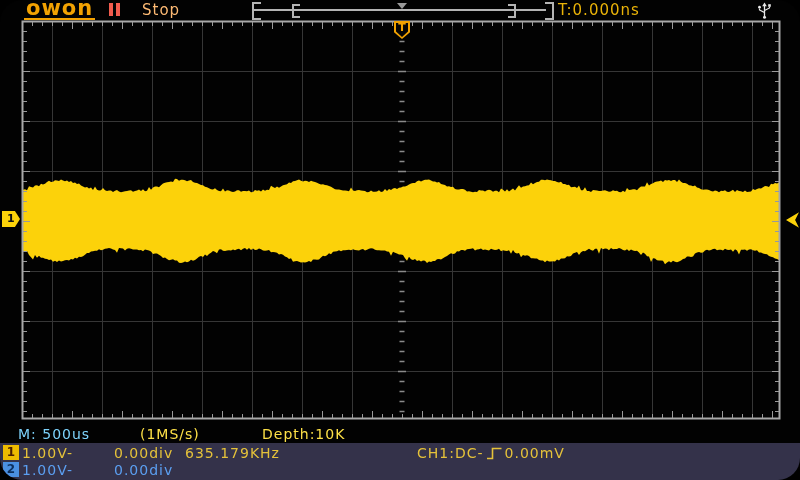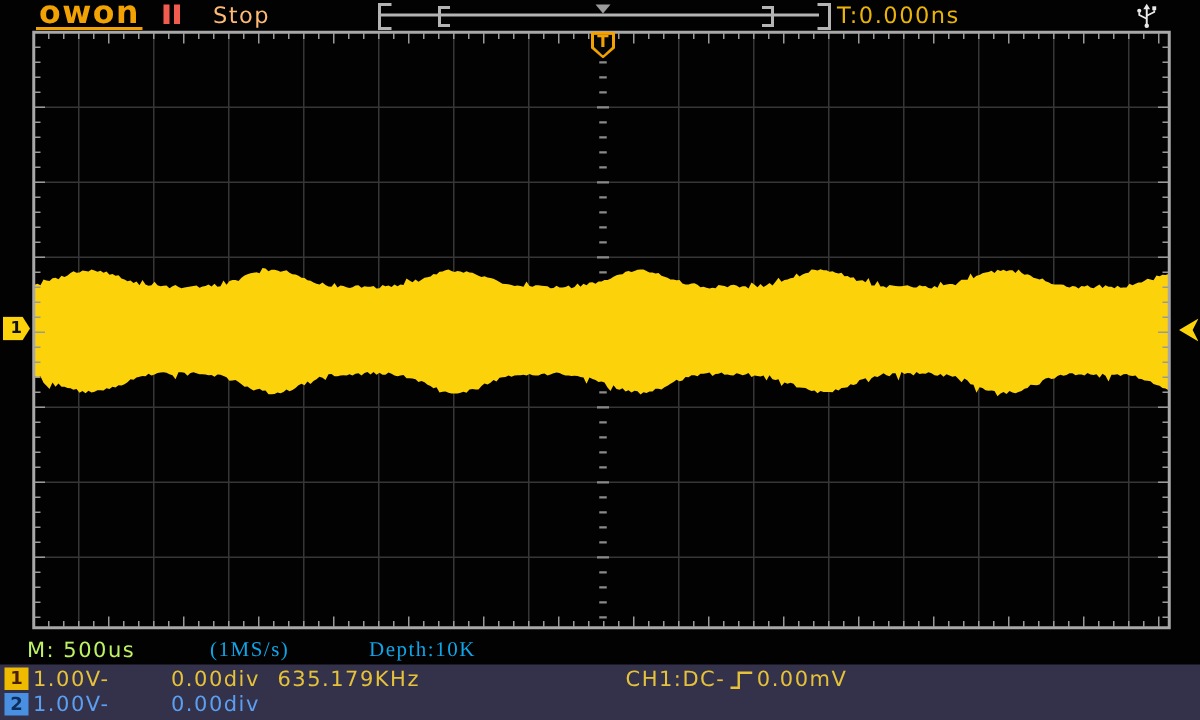--- a/index.html
+++ b/index.html
@@ -1,17 +1,17 @@
 <!DOCTYPE html>
 <html><head>
 <meta charset="utf-8">
 <style>
   html,body{margin:0;padding:0;background:#000;}
   .screen{position:relative;width:800px;height:480px;background:#020202;overflow:hidden;
-          font-family:"DejaVu Sans","Liberation Sans",sans-serif;}
+          font-family:"DejaVu Sans","Liberation Sans",sans-serif;border-radius:22px;}
   .abs{position:absolute;}
 
   
   .brand{left:24px;top:-2px;font-size:21px;font-weight:bold;color:#f2a202;
          text-transform:lowercase;letter-spacing:1px;border-bottom:2px solid #f2a202;
          padding:0 2px 0 2px;line-height:20px;}
   .pausebar{width:4px;height:13px;background:#f15c4e;top:3px;}
   .runstate{left:142px;top:1px;font-size:15px;color:#fdba74;letter-spacing:1px;}
   .trigtime{left:558px;top:1px;font-size:15px;color:#eab308;letter-spacing:1px;}
 
@@ -36,22 +36,22 @@
   
   .chmark{left:2px;top:211px;width:18px;height:16px;background:#fcd20a;
           clip-path:polygon(0 0,72% 0,100% 50%,72% 100%,0 100%);
           text-align:left;font-size:11px;font-weight:bold;color:#111;line-height:16px;}
   .chmark span{margin-left:5px;}
   .trmark{left:786px;top:212px;width:13px;height:16px;background:#fcd20a;
           clip-path:polygon(100% 2%,0 50%,100% 98%,70% 50%);}
 
   
   .f1{top:426px;font-size:14px;letter-spacing:1px;}
-  .f-white{color:#bef264;}
-  .f-yel{color:#0ea5e9;font-family:Liberation Serif, serif;}
+  .f-white{color:#7dd3fc;}
+  .f-yel{color:#fde047;}
   .band{left:0;top:443px;width:800px;height:37px;background:#34324a;}
   .badge{width:16px;height:15px;font-size:12px;font-weight:bold;text-align:center;line-height:15px;}
   .badge1{left:3px;top:2px;background:#eebb00;color:#4a1f00;}
   .badge2{left:3px;top:19px;background:#4a90e2;color:#0c2f5e;}
   .bv{font-size:14px;letter-spacing:1px;}
   .yel{color:#e5c23a;} .blu{color:#5b9ff2;}
   .trig-info{left:417px;top:2px;display:flex;align-items:center;gap:2px;}
 </style>
 </head>
 <body>
@@ -99,21 +99,21 @@
   </div>
 
   <div class="abs chmark">
     <span>1</span>
   </div>
 
   <div class="abs trmark"></div>
 
   <div class="abs f1 f-white" style="left:18px">M: 500us</div>
   <div class="abs f1 f-yel" style="left:140px">(1MS/s)</div>
-  <div class="abs f1 f-yel" style="left:246px">Depth:10K</div>
+  <div class="abs f1 f-yel" style="left:262px">Depth:10K</div>
 
   <div class="abs band">
 
     <div class="abs badge badge1">1</div>
     <div class="abs bv yel" style="left:22px;top:2px">1.00V-</div>
     <div class="abs bv yel" style="left:114px;top:2px">0.00div</div>
     <div class="abs bv yel" style="left:185px;top:2px">635.179KHz</div>
 
     <div class="abs trig-info">
       <span class="bv yel">CH1:DC-</span>

